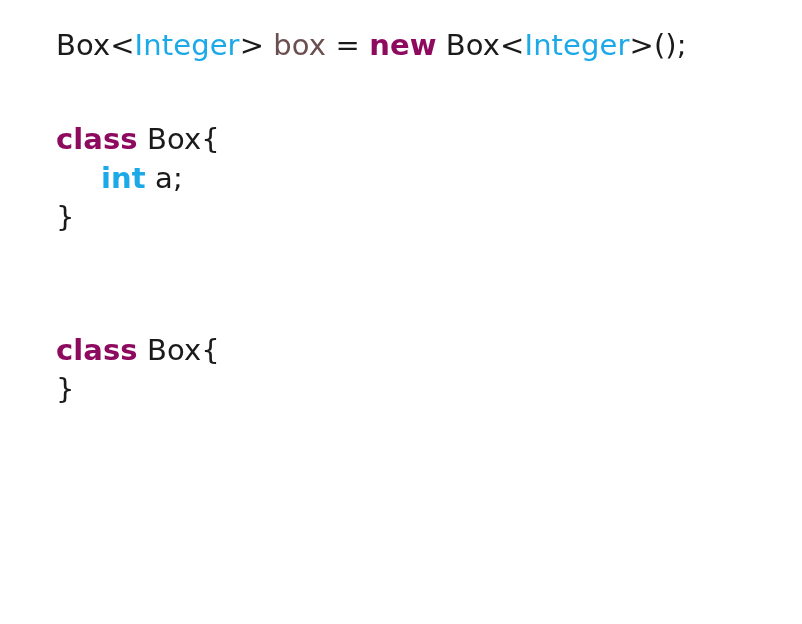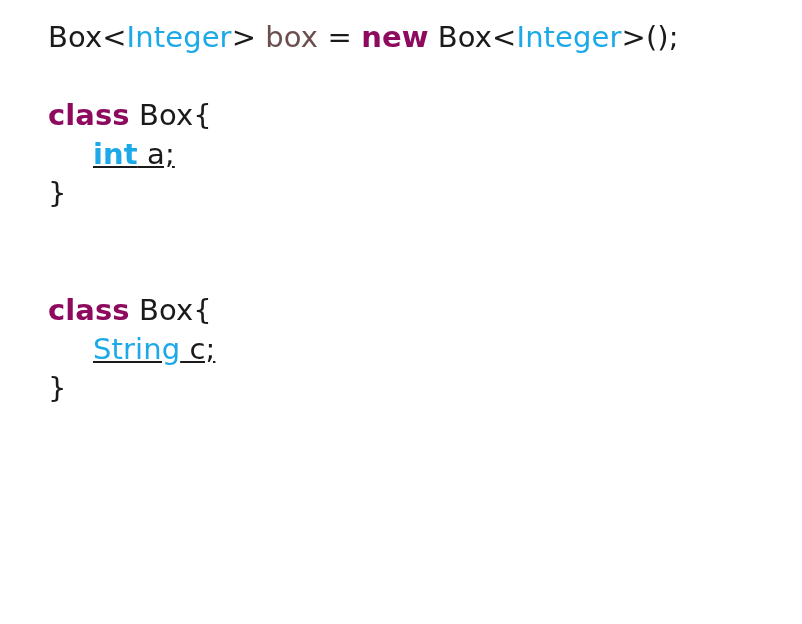--- a/index.html
+++ b/index.html
@@ -17,40 +17,39 @@
   #code-canvas {
     position: relative;
     width: 802px;
     height: 624px;
     background: #ffffff;
     box-sizing: border-box;
     padding: 18px 0 0 48px;
   }
 
   .code-block {
-    margin: 0;
+    margin: 8px;
     padding: 0;
   }
 
   .block-gap {
     height: 39px;
   }
 
   .code-line {
     height: 39px;
     line-height: 39px;
     white-space: pre;
     font-size: 29px;
     letter-spacing: 0.1px;
     color: #1a1a1a;
   }
 
   .code-line.indent {
     padding-left: 45px;
-    text-decoration: underline;
   }
 
   
   .tok-plain    { color: #1a1a1a; }
   .tok-type     { color: #1ba9e8; }
   .tok-var      { color: #6b4f4f; }
   .tok-keyword  { color: #8e0a5f; font-weight: bold; }
   .tok-prim     { color: #1ba9e8; font-weight: bold; }
 </style>
 </head>
@@ -64,16 +63,15 @@
     <div class="block-gap"></div>
     <div class="code-block">
       <div class="code-line"><span class="tok-keyword">class</span><span class="tok-plain"> Box{</span></div>
       <div class="code-line indent"><span class="tok-prim">int</span><span class="tok-plain"> a;</span></div>
       <div class="code-line"><span class="tok-plain">}</span></div>
     </div>
     <div class="block-gap"></div>
     <div class="block-gap"></div>
     <div class="code-block">
       <div class="code-line"><span class="tok-keyword">class</span><span class="tok-plain"> Box{</span></div>
-      <div class="code-line indent"><span class="tok-type">String</span><span class="tok-plain"> c;</span></div>
       <div class="code-line"><span class="tok-plain">}</span></div>
     </div>
   </div>
 
 </body></html>

